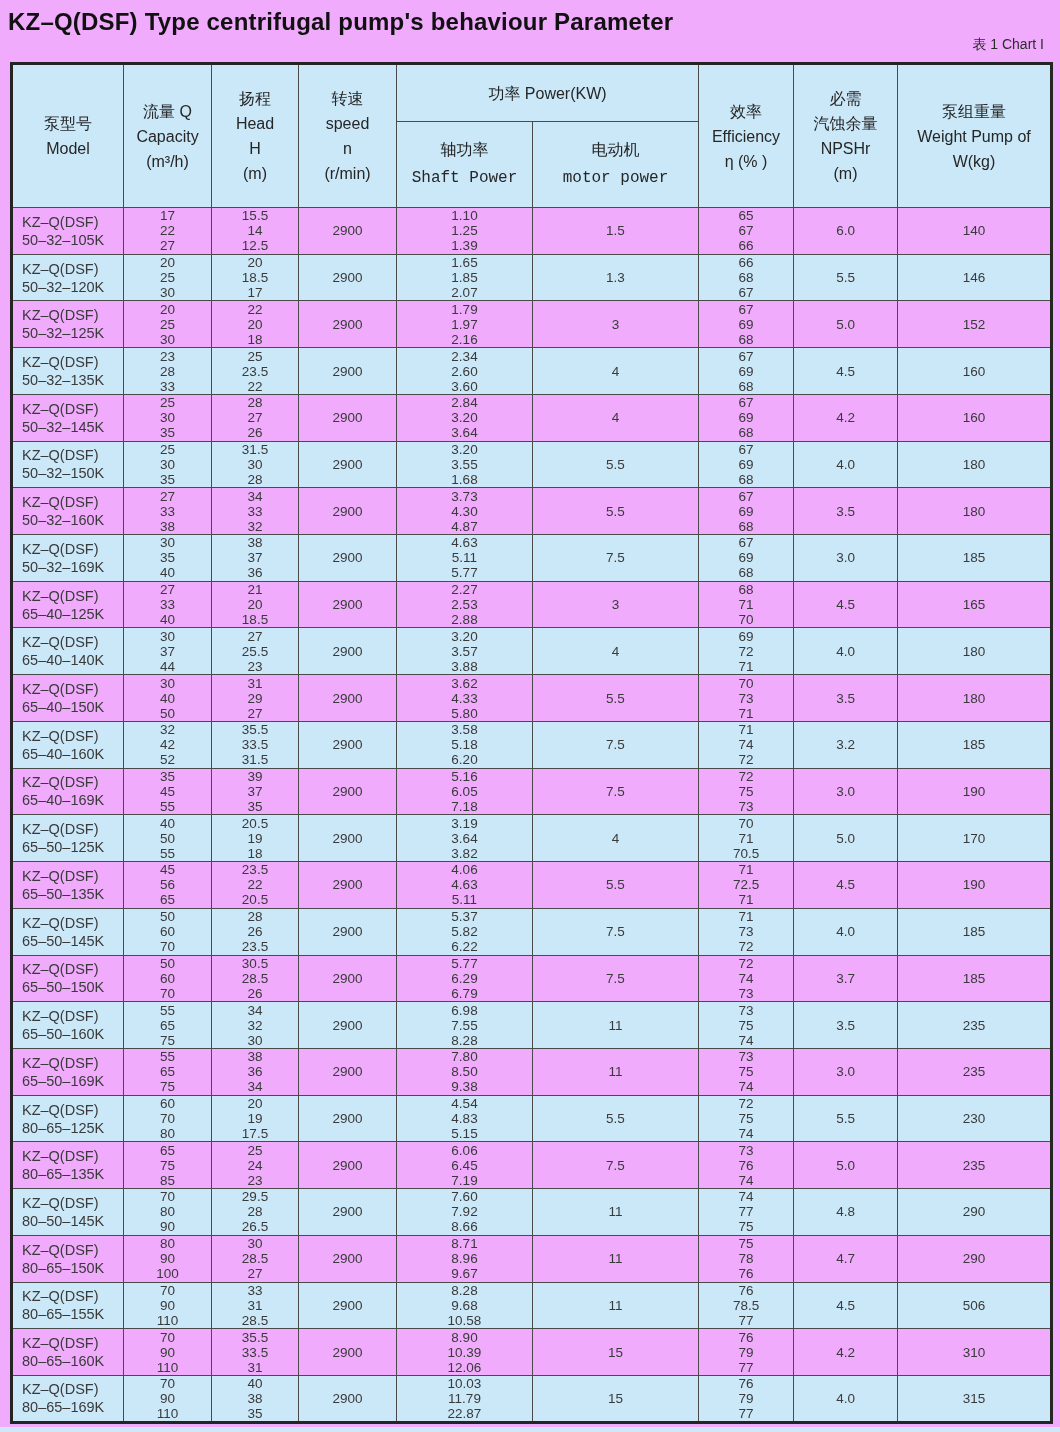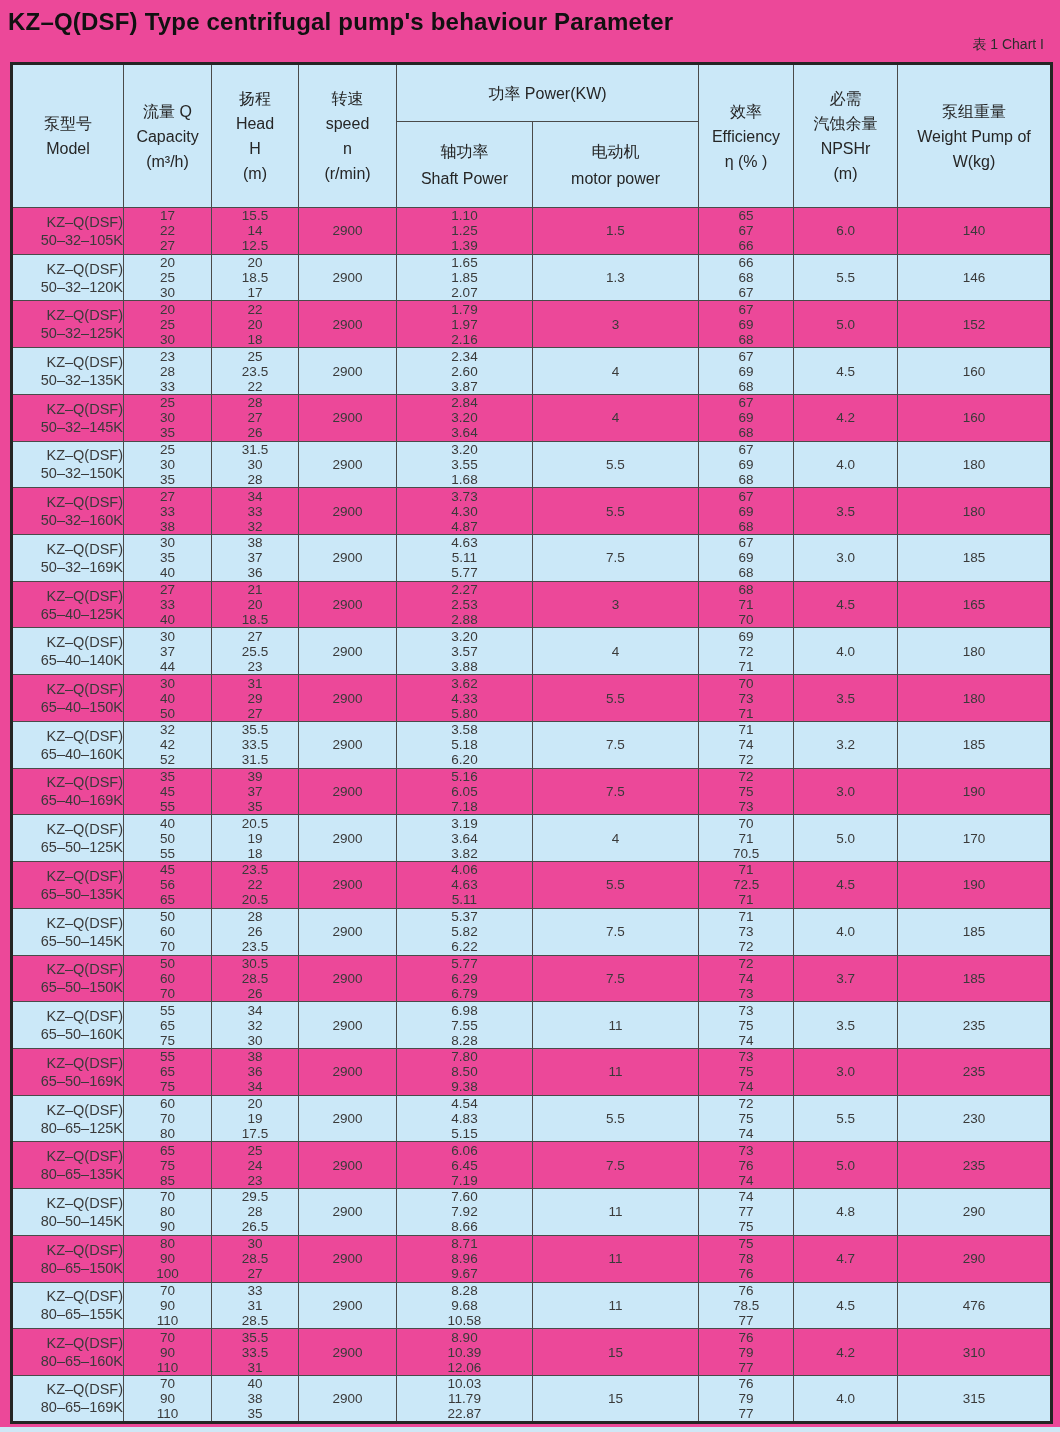--- a/index.html
+++ b/index.html
@@ -1,35 +1,35 @@
 <!DOCTYPE html>
 <html><head>
 <meta charset="utf-8">
 <style>
   * { margin:0; padding:0; box-sizing:border-box; }
   html,body { width:1060px; height:1432px; background:#ffffff; overflow:hidden;
     font-family:"Liberation Sans","DejaVu Sans",sans-serif; color:#3a3a3a; }
-  .page { position:relative; width:1060px; height:1432px; background:#ec4899; }
+  .page { position:relative; width:1060px; height:1432px; background:#f0abfc; }
   .page-title { position:absolute; left:8px; top:8px; font-size:24px; font-weight:bold;
     color:#111; letter-spacing:0.2px; }
   .chart-label { position:absolute; right:16px; top:36px; font-size:14px; color:#2c2c2c; }
   table.pump { position:absolute; left:10px; top:62px; width:1040px;
     border-collapse:collapse; table-layout:fixed; }
   table.pump, table.pump th, table.pump td { border:1px solid #4a4a4a; }
   table.pump { border:3px solid #242424; }
   thead th { background:#cbe8f8; font-weight:normal; color:#262626;
     font-size:16px; line-height:25px; text-align:center; vertical-align:middle; }
   thead tr.group-row { height:58px; }
   thead tr.sub-row { height:86px; }
-  thead .sub-row th { line-height:27px; }
+  thead .sub-row th { line-height:27px;font-family:Liberation Mono, monospace; }
   tbody tr { height:46.73px; }
   tbody tr:nth-child(even) td { background:#cbe8f8; }
   tbody td { text-align:center; vertical-align:middle; font-size:13.5px;
     line-height:15px; color:#3a3a3a; padding:0; }
-  tbody td.model { text-align:right; padding-left:9px; font-size:14.5px; line-height:18px; }
+  tbody td.model { text-align:left; padding-left:9px; font-size:14.5px; line-height:18px; }
   .bottom-strip { position:absolute; left:0; bottom:0; width:1060px; height:5px; background:#cfe7f6; }
 </style>
 </head>
 <body>
 
 <div class="page">
   <h1 class="page-title">KZ–Q(DSF) Type centrifugal pump's behaviour Parameter</h1>
   <div class="chart-label">表 1  Chart  I</div>
 
   <table class="pump">
@@ -201,21 +201,21 @@
           </td>
           <td>
             <div>25</div>
             <div>23.5</div>
             <div>22</div>
           </td>
           <td>2900</td>
           <td>
             <div>2.34</div>
             <div>2.60</div>
-            <div>3.87</div>
+            <div>3.60</div>
           </td>
           <td>4</td>
           <td>
             <div>67</div>
             <div>69</div>
             <div>68</div>
           </td>
           <td>4.5</td>
           <td>160</td>
         </tr>
@@ -810,21 +810,21 @@
             <div>9.68</div>
             <div>10.58</div>
           </td>
           <td>11</td>
           <td>
             <div>76</div>
             <div>78.5</div>
             <div>77</div>
           </td>
           <td>4.5</td>
-          <td>476</td>
+          <td>506</td>
         </tr>
         <tr>
           <td class="model">
             <div>KZ–Q(DSF)</div>
             <div>80–65–160K</div>
           </td>
           <td>
             <div>70</div>
             <div>90</div>
             <div>110</div>

